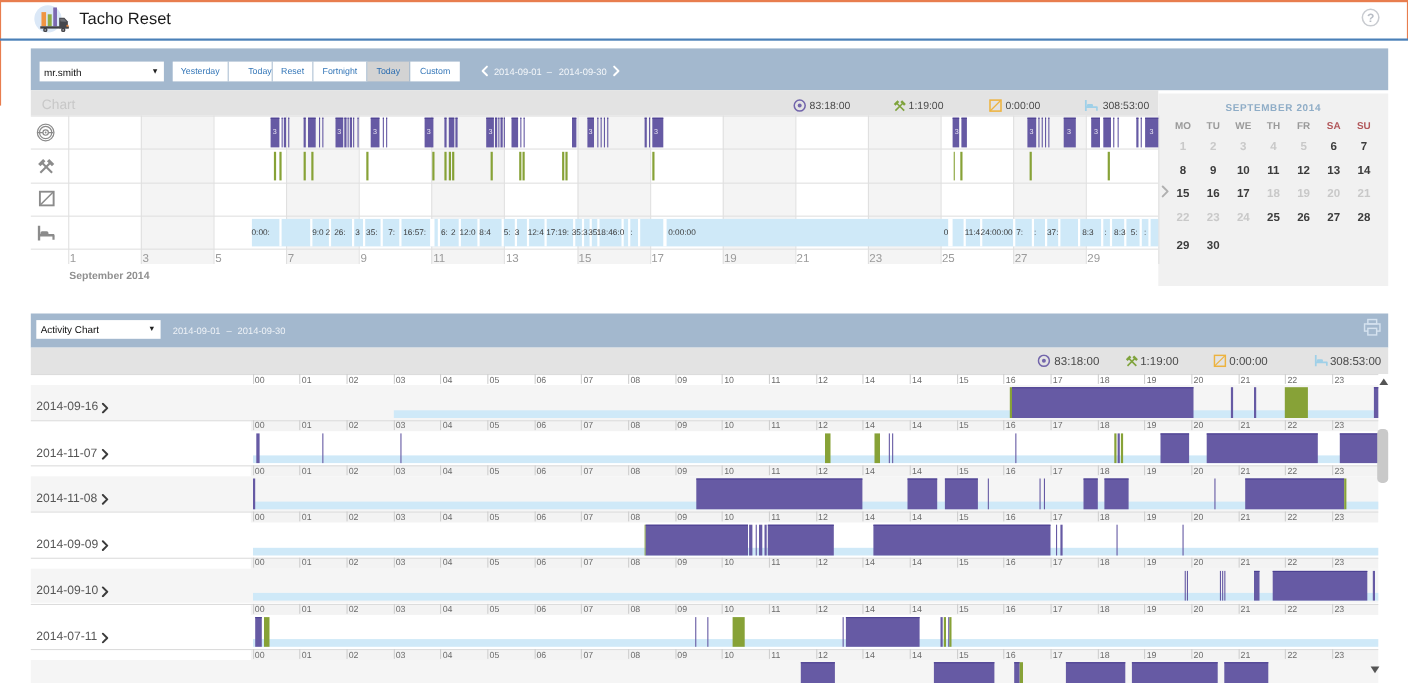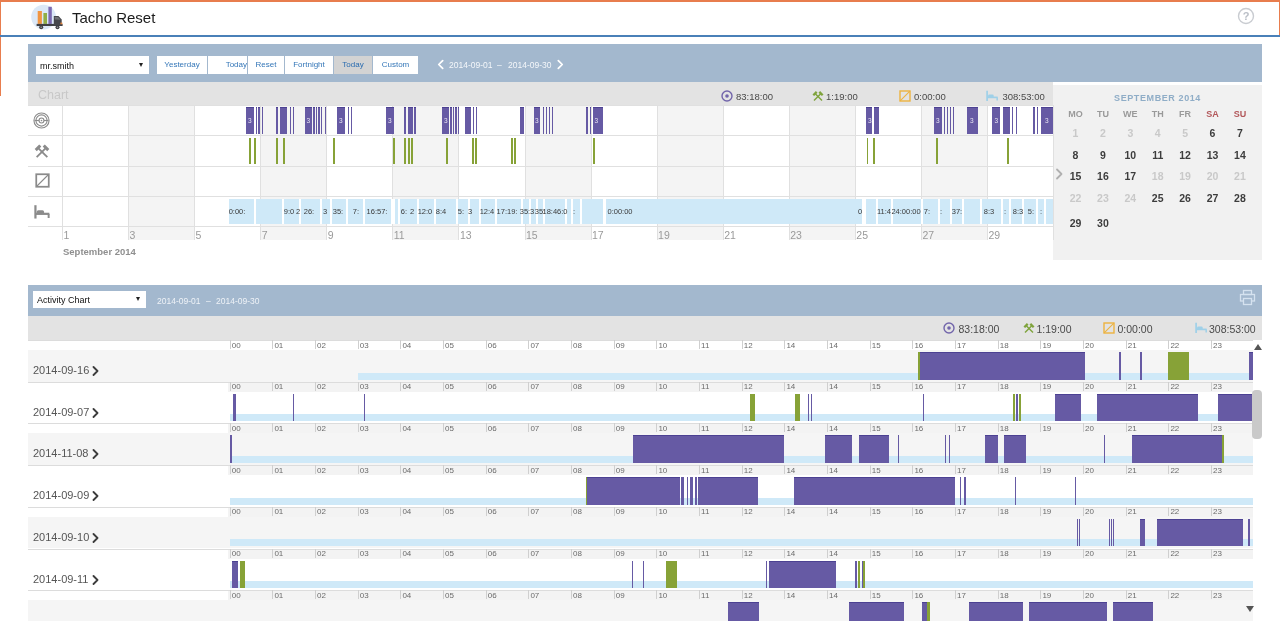--- a/index.html
+++ b/index.html
@@ -477,21 +477,21 @@
 <div style="left:1040.4px;top:381.7px;width:1px;height:9px;background:#cfcfcf;"></div>
 <div class="t" style="left:1042.4px;top:382.2px;font-size:8px;color:#6b6b6b;">19</div>
 <div style="left:1083.1px;top:381.7px;width:1px;height:9px;background:#cfcfcf;"></div>
 <div class="t" style="left:1085.1px;top:382.2px;font-size:8px;color:#6b6b6b;">20</div>
 <div style="left:1125.8px;top:381.7px;width:1px;height:9px;background:#cfcfcf;"></div>
 <div class="t" style="left:1127.8px;top:382.2px;font-size:8px;color:#6b6b6b;">21</div>
 <div style="left:1168.4px;top:381.7px;width:1px;height:9px;background:#cfcfcf;"></div>
 <div class="t" style="left:1170.4px;top:382.2px;font-size:8px;color:#6b6b6b;">22</div>
 <div style="left:1211.1px;top:381.7px;width:1px;height:9px;background:#cfcfcf;"></div>
 <div class="t" style="left:1213.1px;top:382.2px;font-size:8px;color:#6b6b6b;">23</div>
-<div class="t" style="left:33px;top:405.7px;font-size:11px;color:#555;">2014-09-07</div>
+<div class="t" style="left:33px;top:405.7px;font-size:11px;color:#555;">2014-11-07</div>
 <svg width="7" height="10" viewBox="0 0 7 10" style="position:absolute;left:92px;top:407.7px">
     <path d="M1.5 1 L5.5 5 L1.5 9" stroke="#3c3c3c" stroke-width="1.8" fill="none" stroke-linecap="round" stroke-linejoin="round"></path>
   </svg>
 <div style="left:229.7px;top:414.2px;width:1023.3px;height:7px;background:#cfe9f8;"></div>
 <div style="left:233.0px;top:393.7px;width:2.5px;height:27.5px;background:#665aa4;"></div>
 <div style="left:292.5px;top:393.7px;width:1.0px;height:27.5px;background:#665aa4;"></div>
 <div style="left:364.0px;top:393.7px;width:1.0px;height:27.5px;background:#665aa4;"></div>
 <div style="left:750.0px;top:393.7px;width:4.5px;height:27.5px;background:#87a237;"></div>
 <div style="left:795.0px;top:393.7px;width:4.5px;height:27.5px;background:#87a237;"></div>
 <div style="left:807.5px;top:393.7px;width:1.0px;height:27.5px;background:#665aa4;"></div>
@@ -745,21 +745,21 @@
 <div style="left:1040.4px;top:548.5px;width:1px;height:9px;background:#cfcfcf;"></div>
 <div class="t" style="left:1042.4px;top:549.0px;font-size:8px;color:#6b6b6b;">19</div>
 <div style="left:1083.1px;top:548.5px;width:1px;height:9px;background:#cfcfcf;"></div>
 <div class="t" style="left:1085.1px;top:549.0px;font-size:8px;color:#6b6b6b;">20</div>
 <div style="left:1125.8px;top:548.5px;width:1px;height:9px;background:#cfcfcf;"></div>
 <div class="t" style="left:1127.8px;top:549.0px;font-size:8px;color:#6b6b6b;">21</div>
 <div style="left:1168.4px;top:548.5px;width:1px;height:9px;background:#cfcfcf;"></div>
 <div class="t" style="left:1170.4px;top:549.0px;font-size:8px;color:#6b6b6b;">22</div>
 <div style="left:1211.1px;top:548.5px;width:1px;height:9px;background:#cfcfcf;"></div>
 <div class="t" style="left:1213.1px;top:549.0px;font-size:8px;color:#6b6b6b;">23</div>
-<div class="t" style="left:33px;top:572.5px;font-size:11px;color:#555;">2014-09-11</div>
+<div class="t" style="left:33px;top:572.5px;font-size:11px;color:#555;">2014-07-11</div>
 <svg width="7" height="10" viewBox="0 0 7 10" style="position:absolute;left:92px;top:574.5px">
     <path d="M1.5 1 L5.5 5 L1.5 9" stroke="#3c3c3c" stroke-width="1.8" fill="none" stroke-linecap="round" stroke-linejoin="round"></path>
   </svg>
 <div style="left:229.7px;top:581.0px;width:1023.3px;height:7px;background:#cfe9f8;"></div>
 <div style="left:232.2px;top:560.5px;width:6.3px;height:27.5px;background:#665aa4;border-top:1.5px solid #4c4192;"></div>
 <div style="left:239.5px;top:560.5px;width:5.3px;height:27.5px;background:#87a237;"></div>
 <div style="left:632.0px;top:560.5px;width:1.0px;height:27.5px;background:#665aa4;"></div>
 <div style="left:642.5px;top:560.5px;width:1.0px;height:27.5px;background:#665aa4;"></div>
 <div style="left:666.3px;top:560.5px;width:10.5px;height:27.5px;background:#87a237;"></div>
 <div style="left:765.8px;top:560.5px;width:1.2px;height:27.5px;background:#665aa4;"></div>

